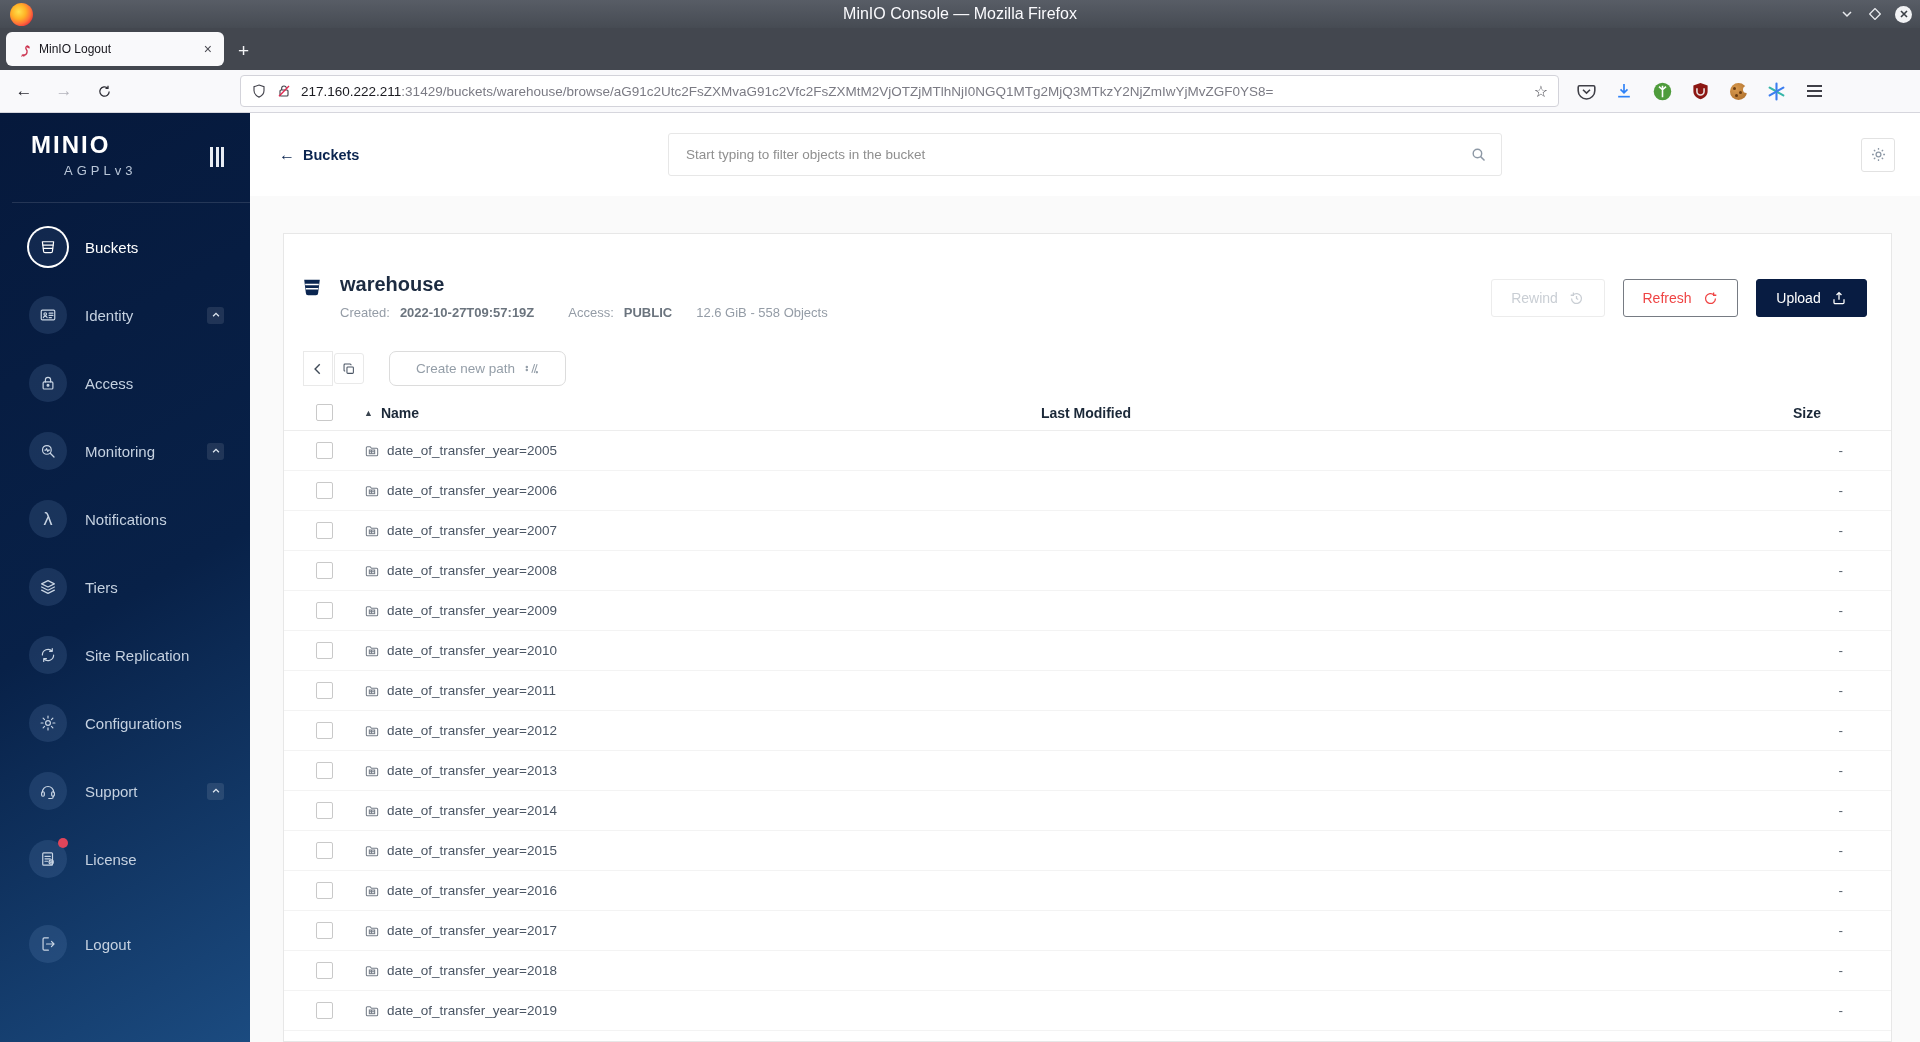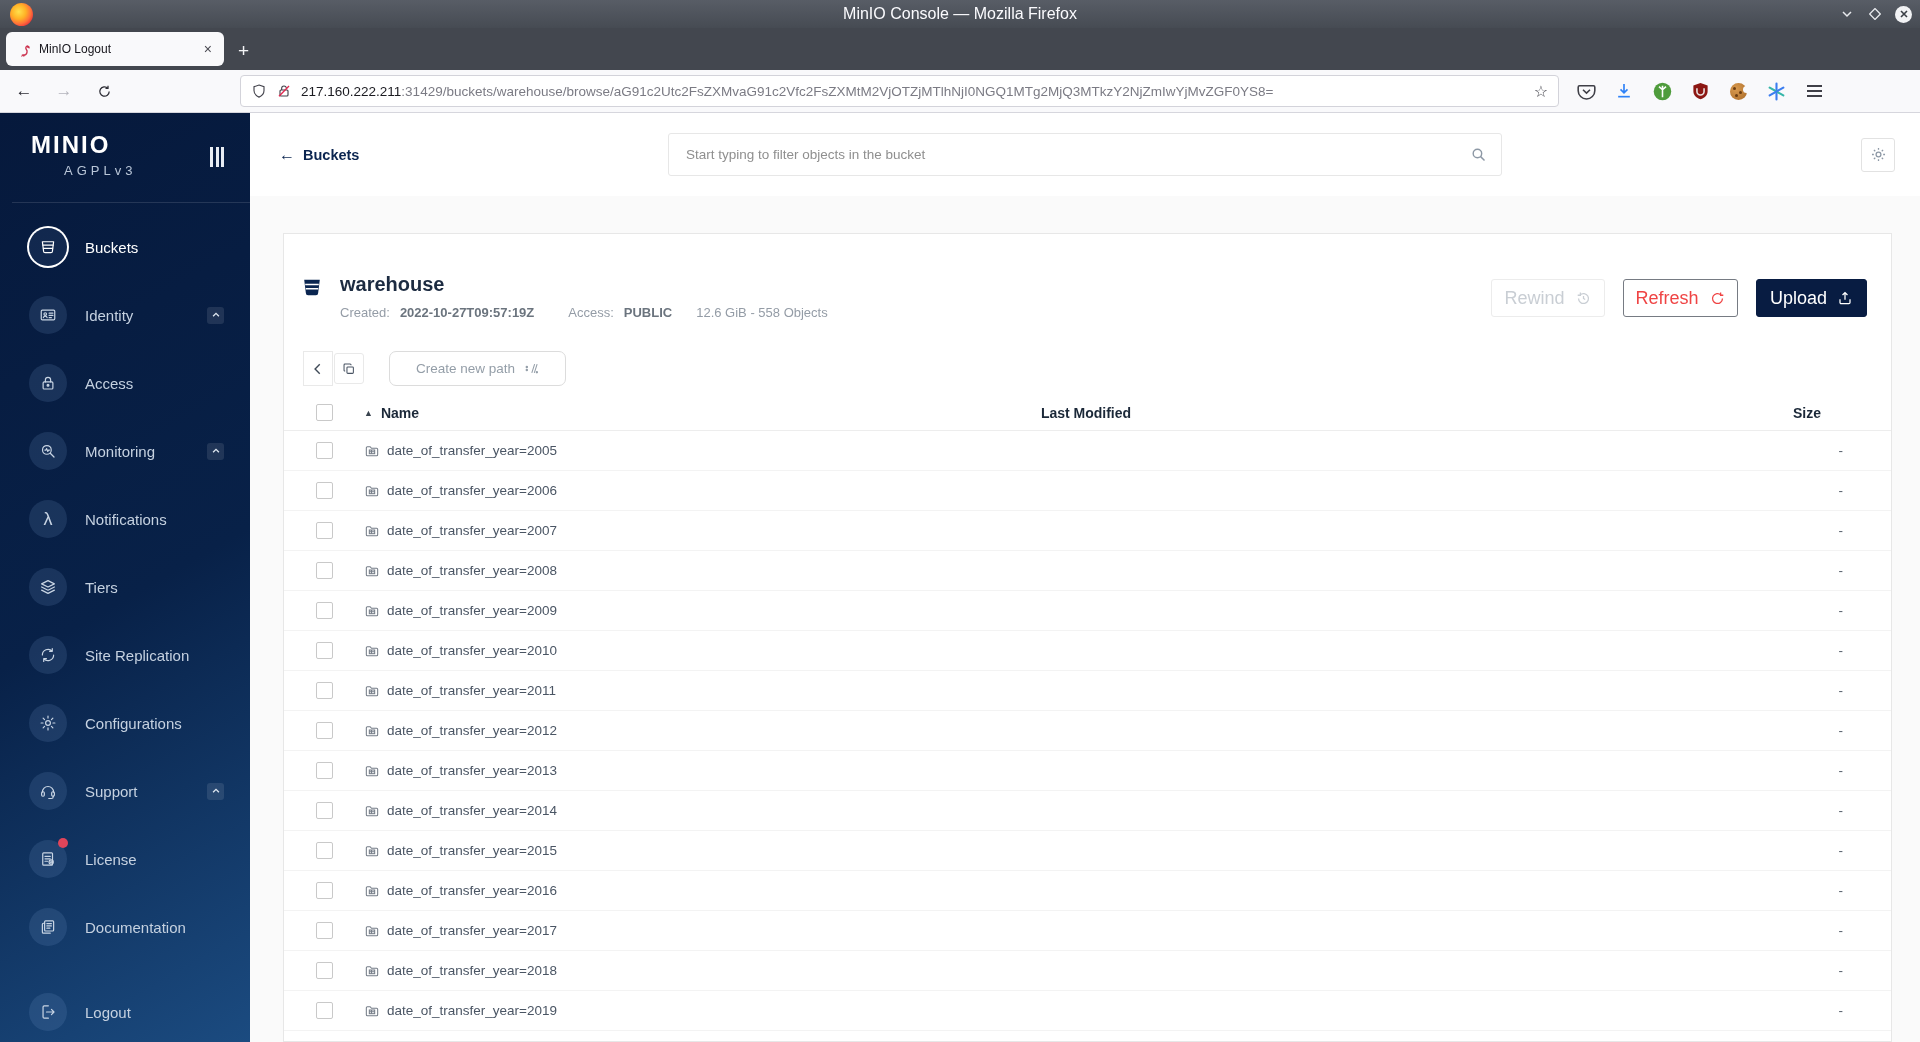--- a/index.html
+++ b/index.html
@@ -77,21 +77,21 @@
 
   .bucket-head { display:flex; align-items:flex-start; padding:0 24px 0 17px;margin-top:20px; }
   .bucket-ico { color:#0A2550; margin-top:3px; }
   .bucket-info { margin-left:17px; }
   .bucket-title { font-size:20px; font-weight:700; color:#1c2b41; }
   .bucket-meta { display:flex; gap:10px; margin-top:9px; font-size:13px; color:#949ca6; align-items:center; }
   .meta-val { color:#6b747e; font-weight:700; }
   .meta-usage { color:#949ca6; margin-left:14px; }
   .meta-gap { width:14px; }
   .head-actions { margin-left:auto; display:flex; gap:18px; margin-top:6px; }
-  .btn { height:38px; border-radius:3px; display:flex; align-items:center; justify-content:center; gap:10px; font-size:18px; padding:0 11px; background:#fff; cursor:pointer; }
+  .btn { height:38px; border-radius:3px; display:flex; align-items:center; justify-content:center; gap:10px; font-size:14px; padding:0 17px; background:#fff; cursor:pointer; }
   .btn-rewind { border:1px solid #ececec; color:#c9ced4; width:114px; }
   .btn-refresh { border:1px solid #767b83; color:#ef4444; width:115px; }
   .btn-upload { border:1px solid #081C42; background:#081C42; color:#ffffff; width:111px; font-weight:500; }
 
   .nav-row { display:flex; align-items:center; margin:31px 22px 0 19px; height:35px; }
   .path-back { width:30px; height:35px; border:1px solid #e9e9e9; background:#fff; display:flex; align-items:center; justify-content:center; color:#3f4a57; flex-shrink:0; }
   .crumb-strip { flex:1; height:35px; background:#f7f7f7; display:flex; align-items:center; padding-left:28px; font-size:13px; color:#8e99a3; white-space:nowrap; overflow:hidden; }
   .copy-btn { width:30px; height:31px; border:1px solid #e9e9e9; border-radius:3px; background:#fff; display:flex; align-items:center; justify-content:center; color:#4a5564; margin-left:1px; flex-shrink:0; }
   .newpath-btn { width:177px; height:35px; border:1px solid #dcdcdc; border-radius:7px; background:#fff; color:#949ea8; font-size:13.5px; display:flex; align-items:center; justify-content:center; gap:9px; margin-left:25px; flex-shrink:0; }
 
@@ -344,31 +344,20 @@
     <span class="side-ico">
             <span class="badge-dot"></span>
             <svg width="18" height="18" viewBox="0 0 24 24" fill="none" stroke="currentColor" stroke-width="1.6" stroke-linecap="round" stroke-linejoin="round">
               <rect x="5" y="3.8" width="13" height="16.4" rx="1.2"></rect>
               <path d="M8 8.5h7M8 11.8h7M8 15h3.5"></path>
               <circle cx="16.2" cy="16" r="2.8"></circle>
               <path d="M15.1 16l.9.9 1.5-1.7"></path>
             </svg>
           </span>
     <span class="side-label">License</span>
-
-  </div>
-        <div class="side-item">
-    <span class="side-ico">
-            <svg width="18" height="18" viewBox="0 0 24 24" fill="none" stroke="currentColor" stroke-width="1.6" stroke-linecap="round" stroke-linejoin="round">
-              <rect x="7.5" y="3.8" width="12" height="13.5" rx="1.2"></rect>
-              <path d="M7.5 7H5.8A1.3 1.3 0 0 0 4.5 8.3v10.6a1.3 1.3 0 0 0 1.3 1.3H15"></path>
-              <path d="M10.5 7.5h6M10.5 10.5h6M10.5 13.5h4"></path>
-            </svg>
-          </span>
-    <span class="side-label">Documentation</span>
 
   </div>
         <div class="side-item gap">
     <span class="side-ico">
             <svg width="18" height="18" viewBox="0 0 24 24" fill="none" stroke="currentColor" stroke-width="1.6" stroke-linecap="round" stroke-linejoin="round">
               <path d="M12.5 3.8H7A1.6 1.6 0 0 0 5.4 5.4v13.2A1.6 1.6 0 0 0 7 20.2h5.5"></path>
               <path d="M10 12h10M16.6 8.6L20 12l-3.4 3.4"></path>
             </svg>
           </span>
     <span class="side-label">Logout</span>

